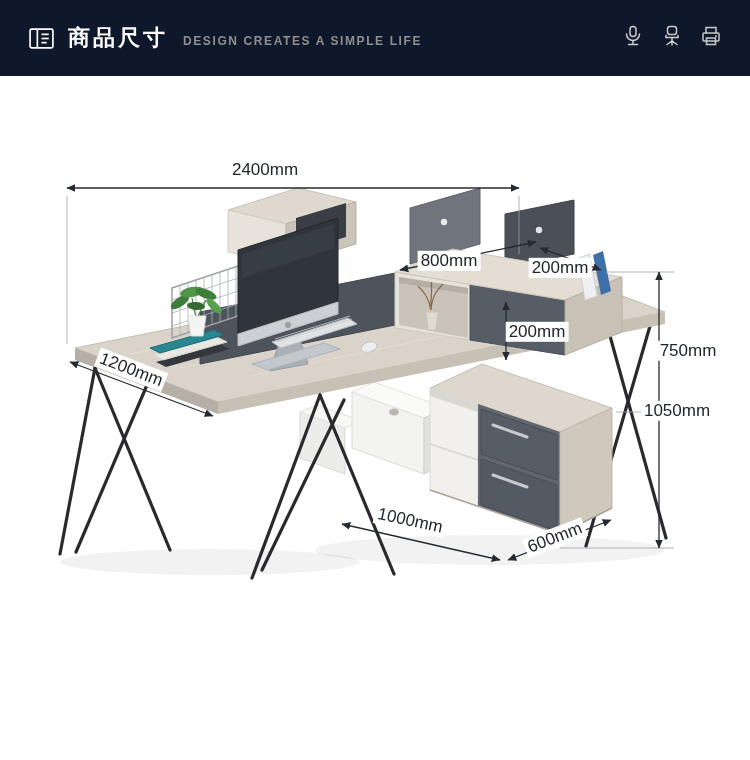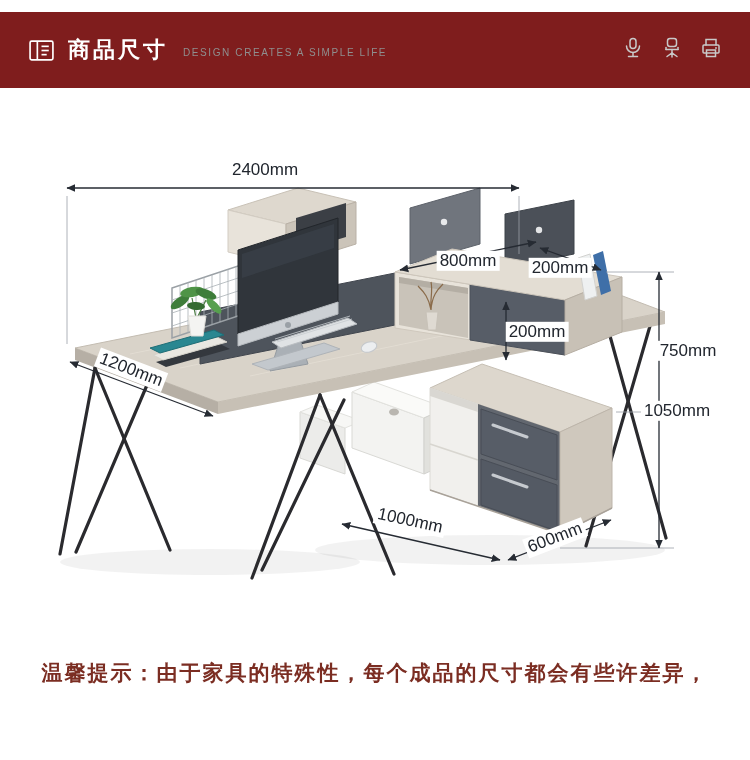--- a/index.html
+++ b/index.html
@@ -1,24 +1,24 @@
 <!DOCTYPE html>
 <html><head>
 <meta charset="utf-8">
 <style>
   html,body{margin:0;padding:0;background:#fff;}
   body{width:750px;height:760px;font-family:"Liberation Sans",sans-serif;}
   .page{position:relative;width:750px;height:760px;background:#fff;overflow:hidden;}
 
   
-  .topbar{position:absolute;top:12px;left:0;width:750px;height:76px;background:#7f1d1d;
+  .topbar{position:absolute;top:0;left:0;width:750px;height:76px;background:#0f172a;
           display:flex;align-items:center;padding:4px 28px;box-sizing:border-box;}
   .hicon{display:flex;flex:0 0 auto;}
   .title{color:#fff;font-size:22px;font-weight:bold;letter-spacing:3px;margin:0 0 0 13px;}
-  .subtitle{color:#8f8f8f;font-size:10px;font-weight:normal;letter-spacing:1.6px;margin-left:15px;margin-top:5px;}
+  .subtitle{color:#8f8f8f;font-size:12px;font-weight:bold;letter-spacing:1.6px;margin-left:15px;margin-top:5px;}
   .right-icons{margin-left:auto;display:flex;gap:17px;align-items:center;}
 
   
   .scene{position:absolute;top:150px;left:0;}
   .dim{position:absolute;transform:translate(-50%,-50%);background:#fff;padding:0 3px;
        font-size:17px;color:#21262e;font-weight:500;white-space:nowrap;line-height:1.2;}
 
   
   .notice{position:absolute;top:653px;left:0;width:750px;text-align:center;color:#7b2d22;
           font-size:21px;font-weight:600;letter-spacing:2px;line-height:1.92;}
@@ -214,25 +214,24 @@
         <path d="M659,122 L659,262" marker-start="url(#arr)" marker-end="url(#arr)"></path>
         <path d="M659,262 L659,398" marker-start="url(#arr)" marker-end="url(#arr)"></path>
         <path d="M342,374 L500,410" marker-start="url(#arr)" marker-end="url(#arr)"></path>
         <path d="M508,410 L611,370" marker-start="url(#arr)" marker-end="url(#arr)"></path>
       </g>
     </g>
   </svg>
 
   <span class="dim" style="left:265px;top:170px">2400mm</span>
   <span class="dim" style="left:131px;top:370px;transform:translate(-50%,-50%) rotate(21deg)">1200mm</span>
-  <span class="dim" style="left:468px;top:261px">800mm</span>
+  <span class="dim" style="left:449px;top:261px">800mm</span>
   <span class="dim" style="left:560px;top:268px">200mm</span>
   <span class="dim" style="left:537px;top:332px">200mm</span>
   <span class="dim" style="left:688px;top:351px">750mm</span>
   <span class="dim" style="left:677px;top:411px">1050mm</span>
   <span class="dim" style="left:410px;top:521px;transform:translate(-50%,-50%) rotate(12deg)">1000mm</span>
   <span class="dim" style="left:555px;top:538px;transform:translate(-50%,-50%) rotate(-21deg)">600mm</span>
 
   <div class="notice">
-    <p>温馨提示：由于家具的特殊性，每个成品的尺寸都会有些许差异，</p>
   </div>
 
 </div>
 
 </body></html>

